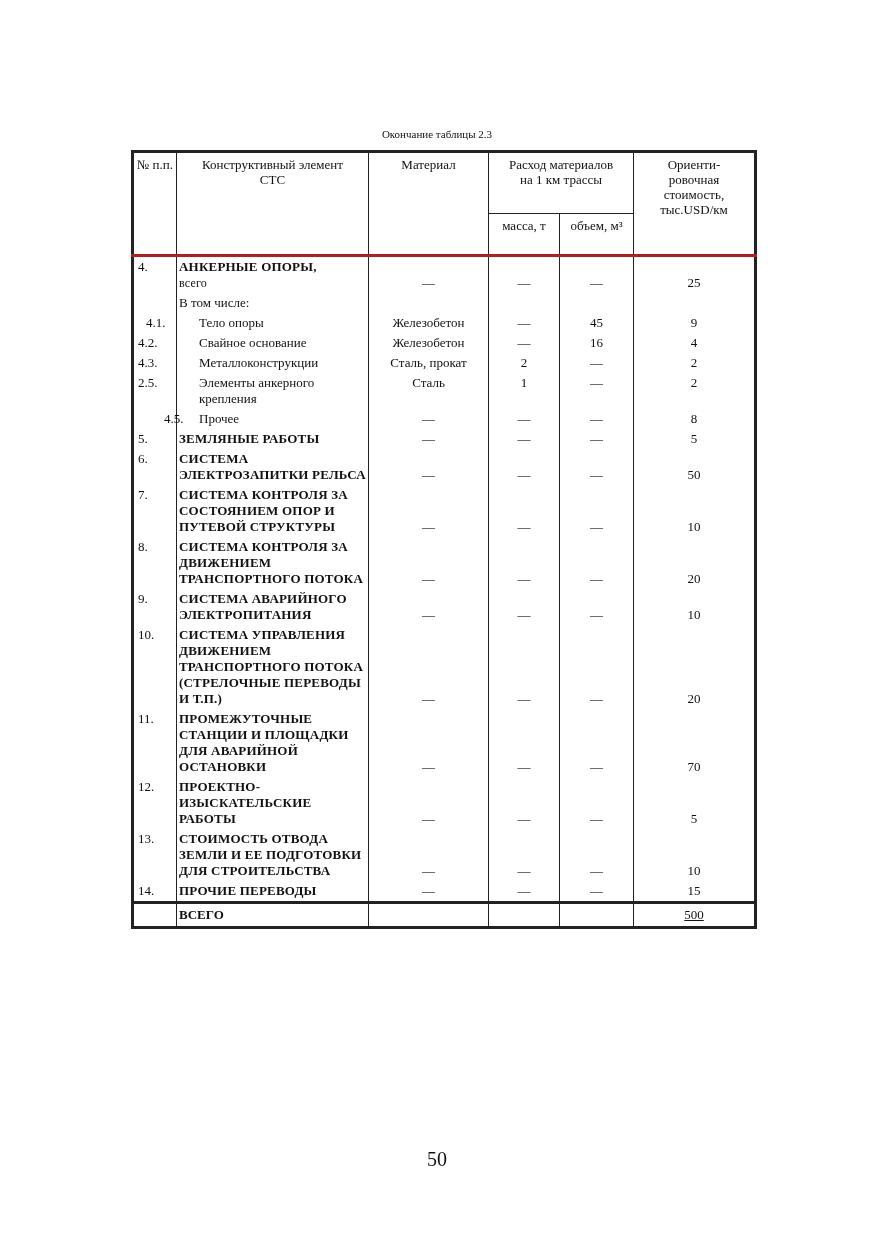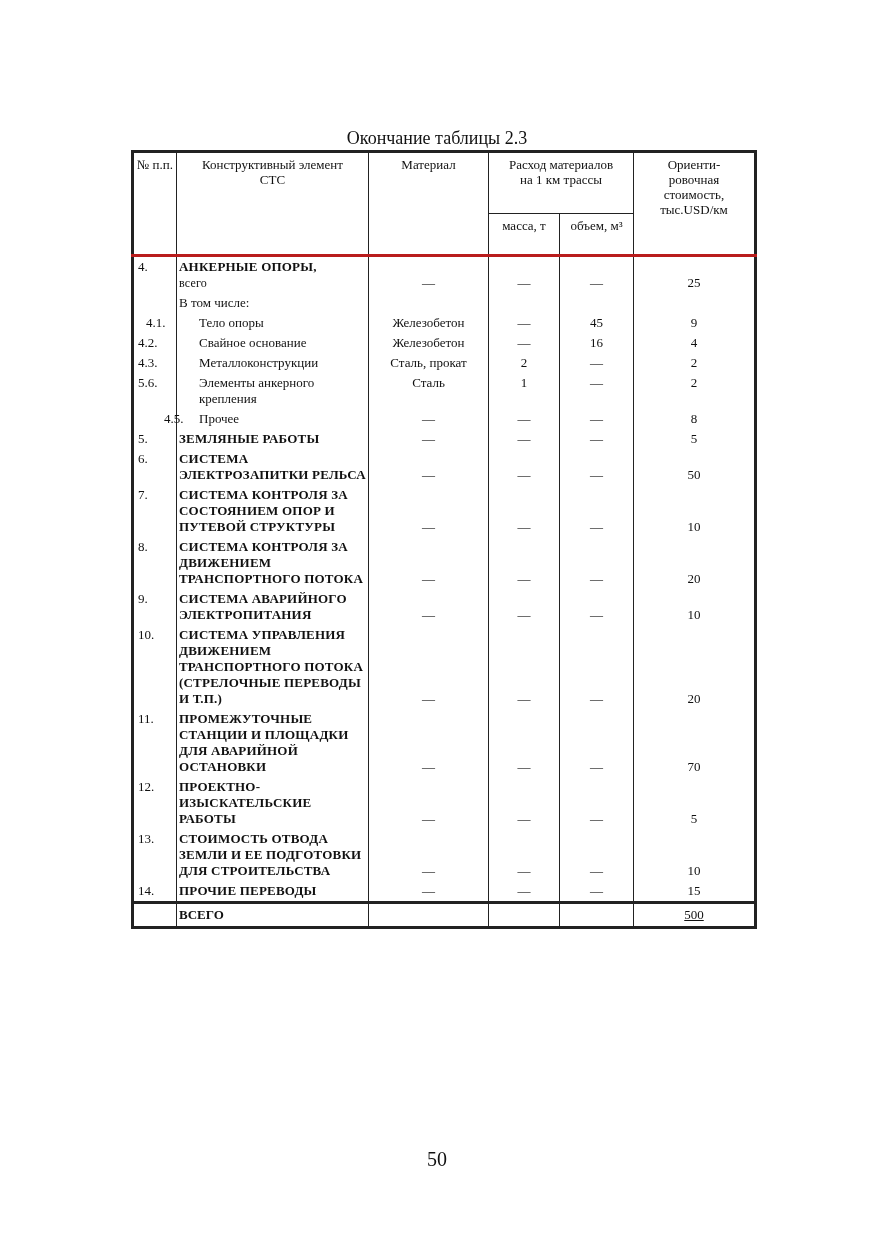--- a/index.html
+++ b/index.html
@@ -1,17 +1,17 @@
 <!DOCTYPE html>
 <html><head>
 <meta charset="utf-8">
 <style>
   html,body{margin:0;padding:0;background:#fff;}
   body{width:874px;height:1240px;position:relative;font-family:"Liberation Serif","DejaVu Serif",serif;color:#111;overflow:hidden;}
-  .caption{position:absolute;left:0;width:874px;top:128px;text-align:center;font-size:18px;box-sizing:border-box;}
+  .caption{position:absolute;left:0;width:874px;top:128px;text-align:center;font-size:11px;box-sizing:border-box;}
   table{position:absolute;left:131px;top:150px;width:623px;border-collapse:collapse;table-layout:fixed;font-size:13px;}
   td,th{border-left:1px solid #222;border-right:1px solid #222;padding:0;vertical-align:top;font-weight:normal;}
   table{border:3px solid #222;}
   thead th{border:1px solid #222;text-align:center;line-height:15px;}
   thead tr.h1 th{height:56px;padding-top:4px;}
   thead tr.h2 th{height:36px;padding-top:4px;}
   thead{border-bottom:3px solid #b91c1c;}
   tbody td{line-height:16px;}
   .num{padding-left:4px;}
   .el{padding-left:2px;}
@@ -85,21 +85,21 @@
       </tr>
       <tr class="rowpad">
         <td class="num" style="vertical-align: top;">4.3.</td>
         <td class="el sub"><span>Металлоконструкции</span></td>
         <td class="c" style="vertical-align: top;">Сталь, прокат</td>
         <td class="c" style="vertical-align: top;">2</td>
         <td class="c" style="vertical-align: top;">—</td>
         <td class="c" style="vertical-align: top;">2</td>
       </tr>
       <tr class="rowpad">
-        <td class="num" style="vertical-align: top;">5.6.</td>
+        <td class="num" style="vertical-align: top;">2.5.</td>
         <td class="el sub"><span>Элементы анкерного крепления</span></td>
         <td class="c" style="vertical-align: top;">Сталь</td>
         <td class="c" style="vertical-align: top;">1</td>
         <td class="c" style="vertical-align: top;">—</td>
         <td class="c" style="vertical-align: top;">2</td>
       </tr>
       <tr class="rowpad">
         <td class="num" style="vertical-align: top; padding-left: 30px;">4.5.</td>
         <td class="el sub"><span>Прочее</span></td>
         <td class="c" style="vertical-align: top;">—</td>

